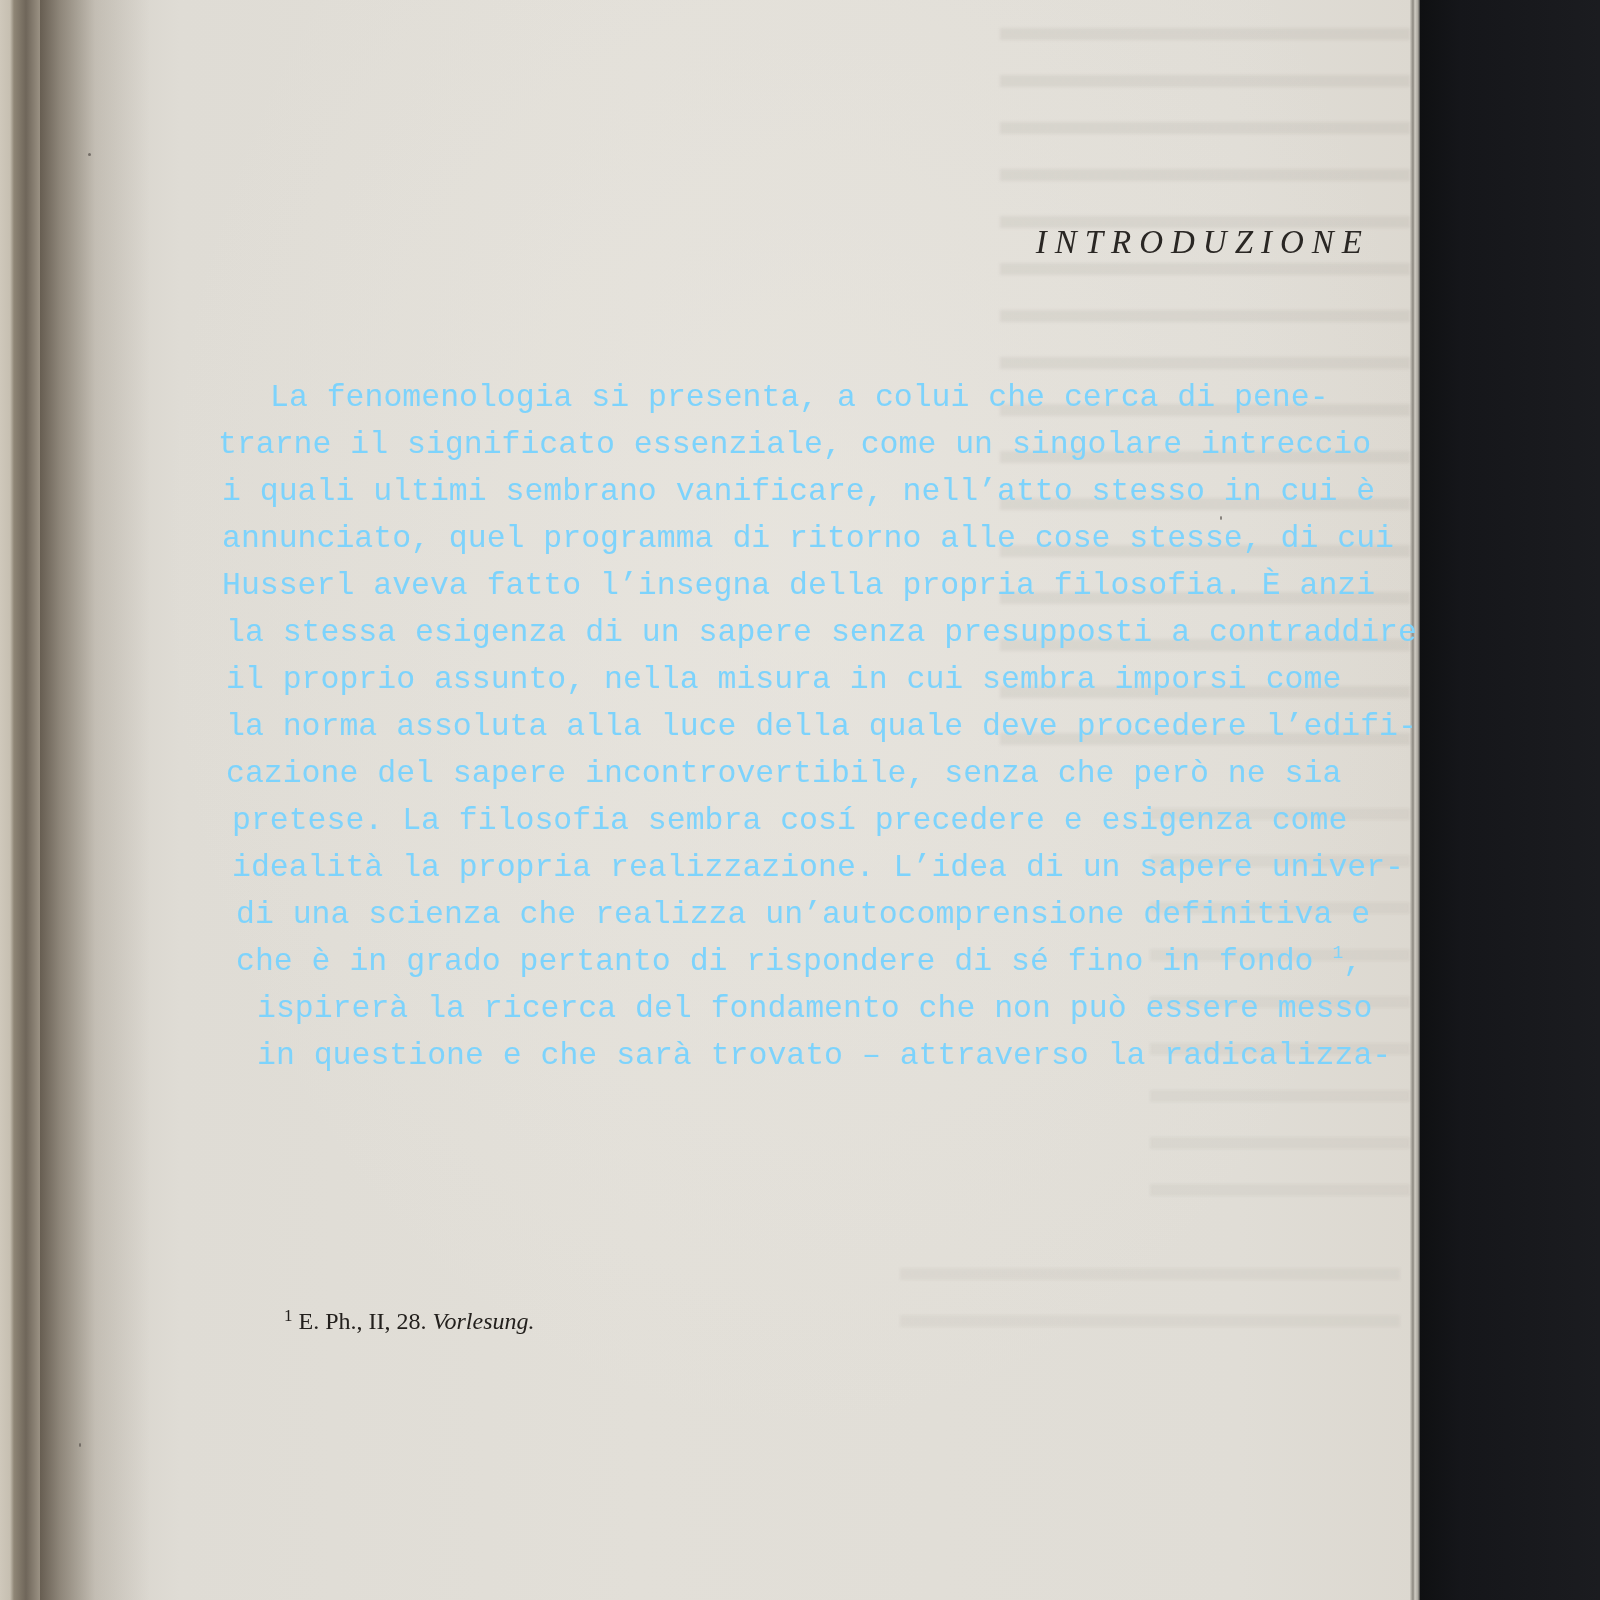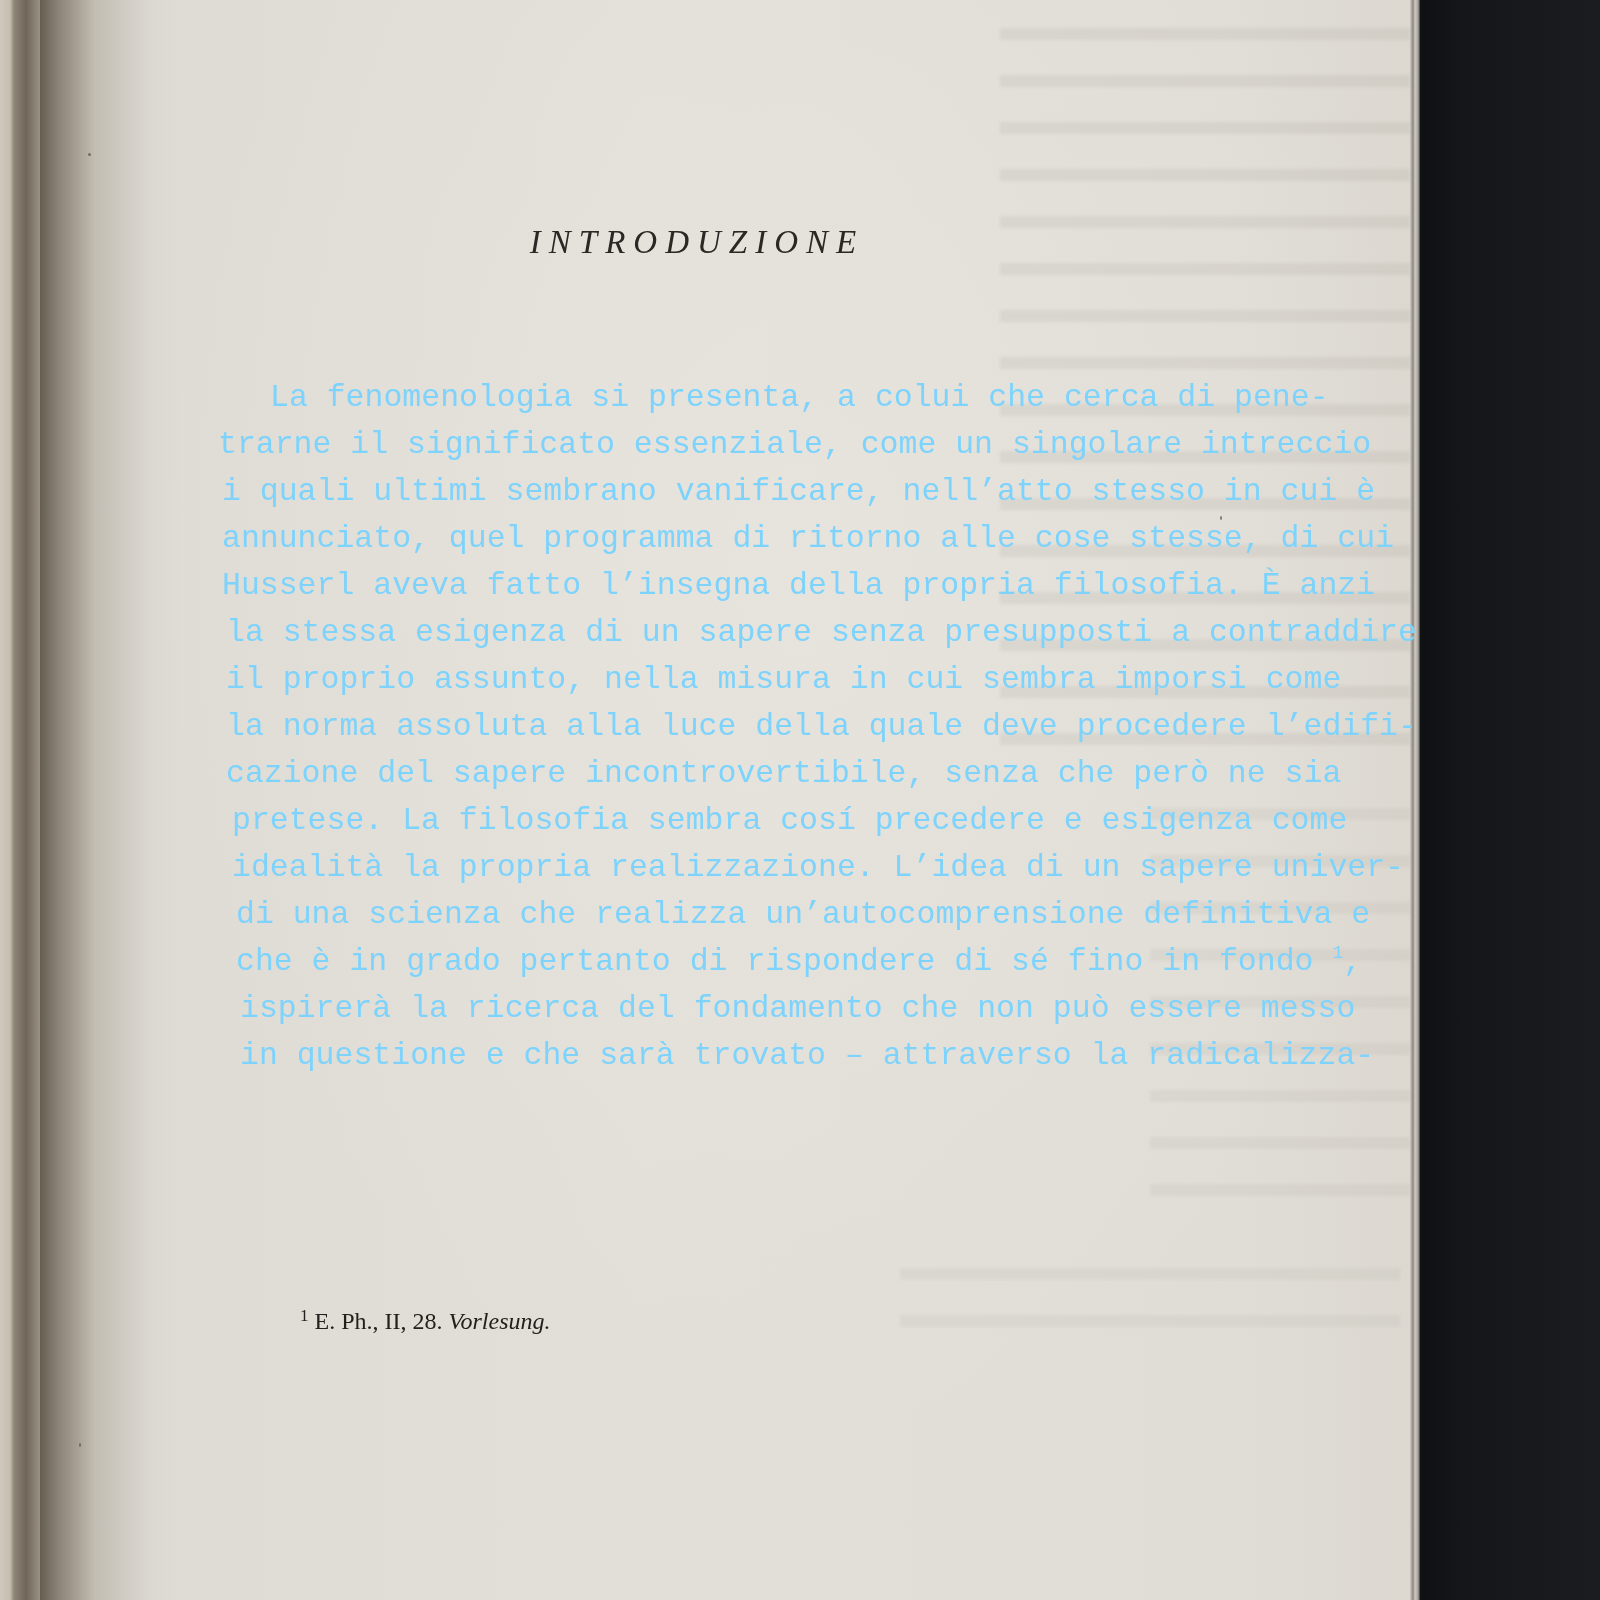--- a/index.html
+++ b/index.html
@@ -65,27 +65,27 @@
     }
     .st-top { left: 1000px; top: 0; width: 410px; height: 780px; }
     .st-mid { left: 1150px; top: 780px; width: 260px; height: 440px; opacity: 0.8; }
     .st-foot { left: 900px; top: 1240px; width: 500px; height: 120px; opacity: 0.7; }
 
     .title {
       position: absolute;
       left: 0;
       width: 1370px;
       top: 224px;
-      text-align: center;
+      text-align: right;
       font-family: "Liberation Serif", "DejaVu Serif", serif;
       font-style: italic;
       font-size: 33px;
       letter-spacing: 8px;
       color: #2a2724;
-      padding-left: 12px;
+      padding-left: 0;
     }
     .body-text {
       position: absolute;
       left: 218px;
       top: 374px;
       width: 938px;
       font-family: Liberation Mono, monospace;
       font-size: 31.5px;
       line-height: 47px;
       color: #7dd3fc;
@@ -96,29 +96,29 @@
       white-space: nowrap;
       text-align: justify;
       text-align-last: justify;
       overflow: visible;
     }
     .line.indent { padding-left: 52px; }
     .line.sub-left-4 { margin-left: 4px; }
     .line.sub-left-8 { margin-left: 8px; }
     .line.sub-left-14 { margin-left: 14px; }
     .line.sub-left-18 { margin-left: 18px; }
-    .line.sub-left-22 { margin-left: 22px; }
+    .line.sub-left-22 { margin-left: 39px; }
     sup {
       font-size: 18px;
       vertical-align: 12px;
       line-height: 0;
     }
     .footnote {
       position: absolute;
-      left: 300px;
+      left: 284px;
       top: 1306px;
       font-family: "Liberation Serif", "DejaVu Serif", serif;
       font-size: 24px;
       color: #23201d;
       white-space: nowrap;
     }
     .footnote .fn-num {
       font-size: 17px;
       vertical-align: 8px;
       margin-right: 6px;

